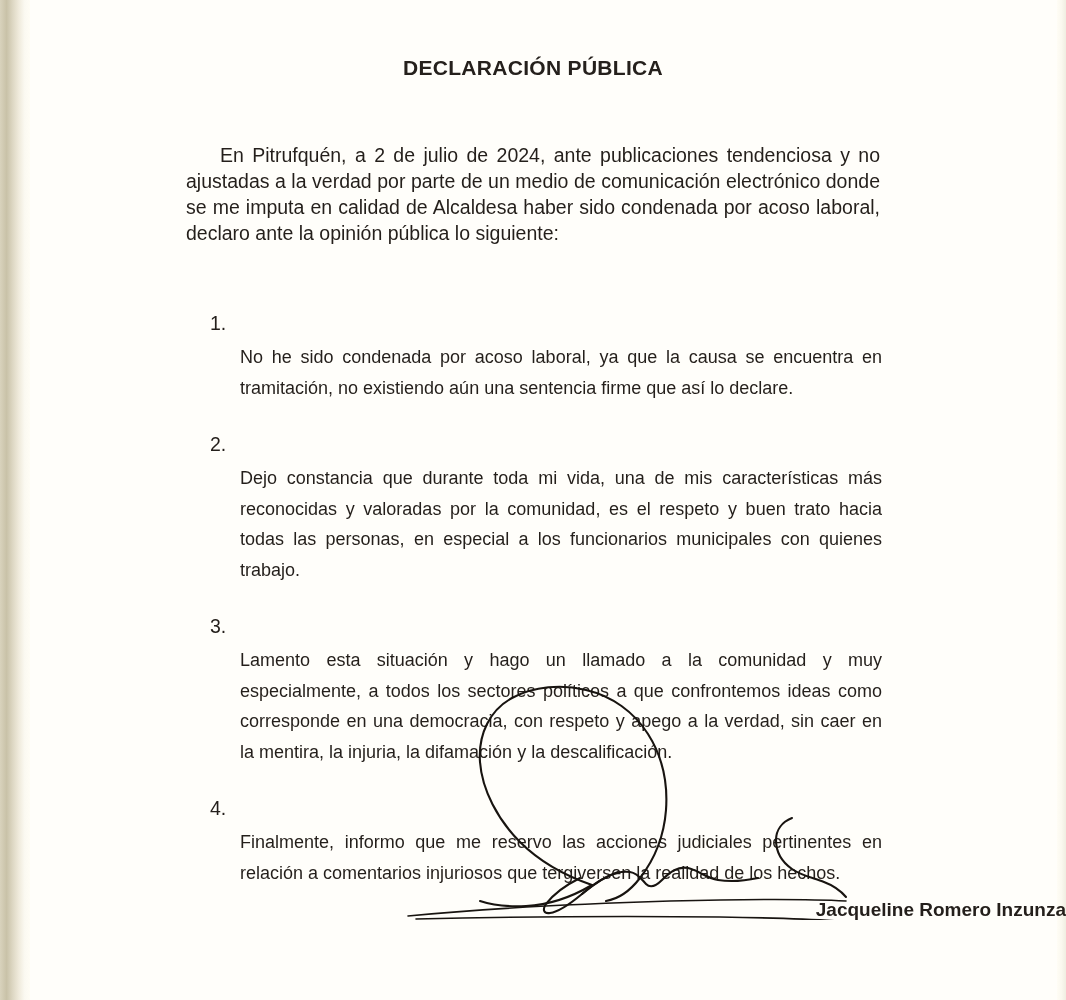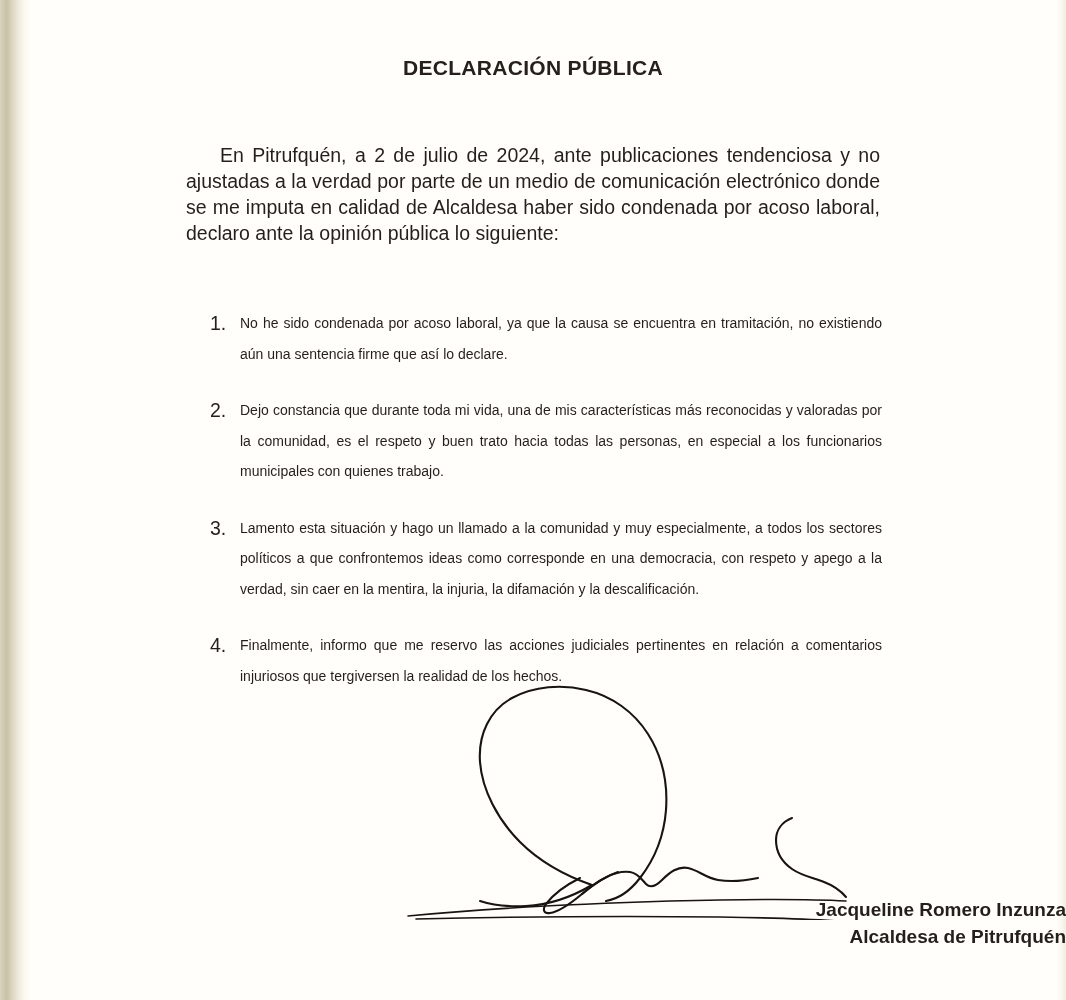--- a/index.html
+++ b/index.html
@@ -112,25 +112,26 @@
   }
   .clause-num {
     flex: 0 0 auto;
     width: 30px;
     font-size: 19.5px;
     line-height: 30.5px;
     color: #241f1b;
   }
   .clause-text {
     flex: 1 1 auto;
-    font-size: 14px;
+    font-size: 18px;
     line-height: 30.5px;
     color: #241f1b;
     text-align: justify;
     text-align-last: left;
+    margin-top: 34px;
   }
 
   
   #signature-mark {
     position: absolute;
     left: 330px;
     top: 670px;
     width: 520px;
     height: 250px;
     z-index: 5;
@@ -235,17 +236,16 @@
                C 450 248, 498 250, 520 252"></path>
 
       <path d="M 462 148 C 452 152, 446 160, 446 170
                C 446 182, 452 192, 462 199
                C 472 206, 484 208, 494 212
                C 502 215, 510 220, 516 227"></path>
     </svg>
 
     <div class="sign-block">
       <div class="sign-name">Jacqueline Romero Inzunza</div>
-      <div class="sign-role">Alcaldesa de Pitrufquén</div>
     </div>
 
   </div>
 </div>
 
 </body></html>

